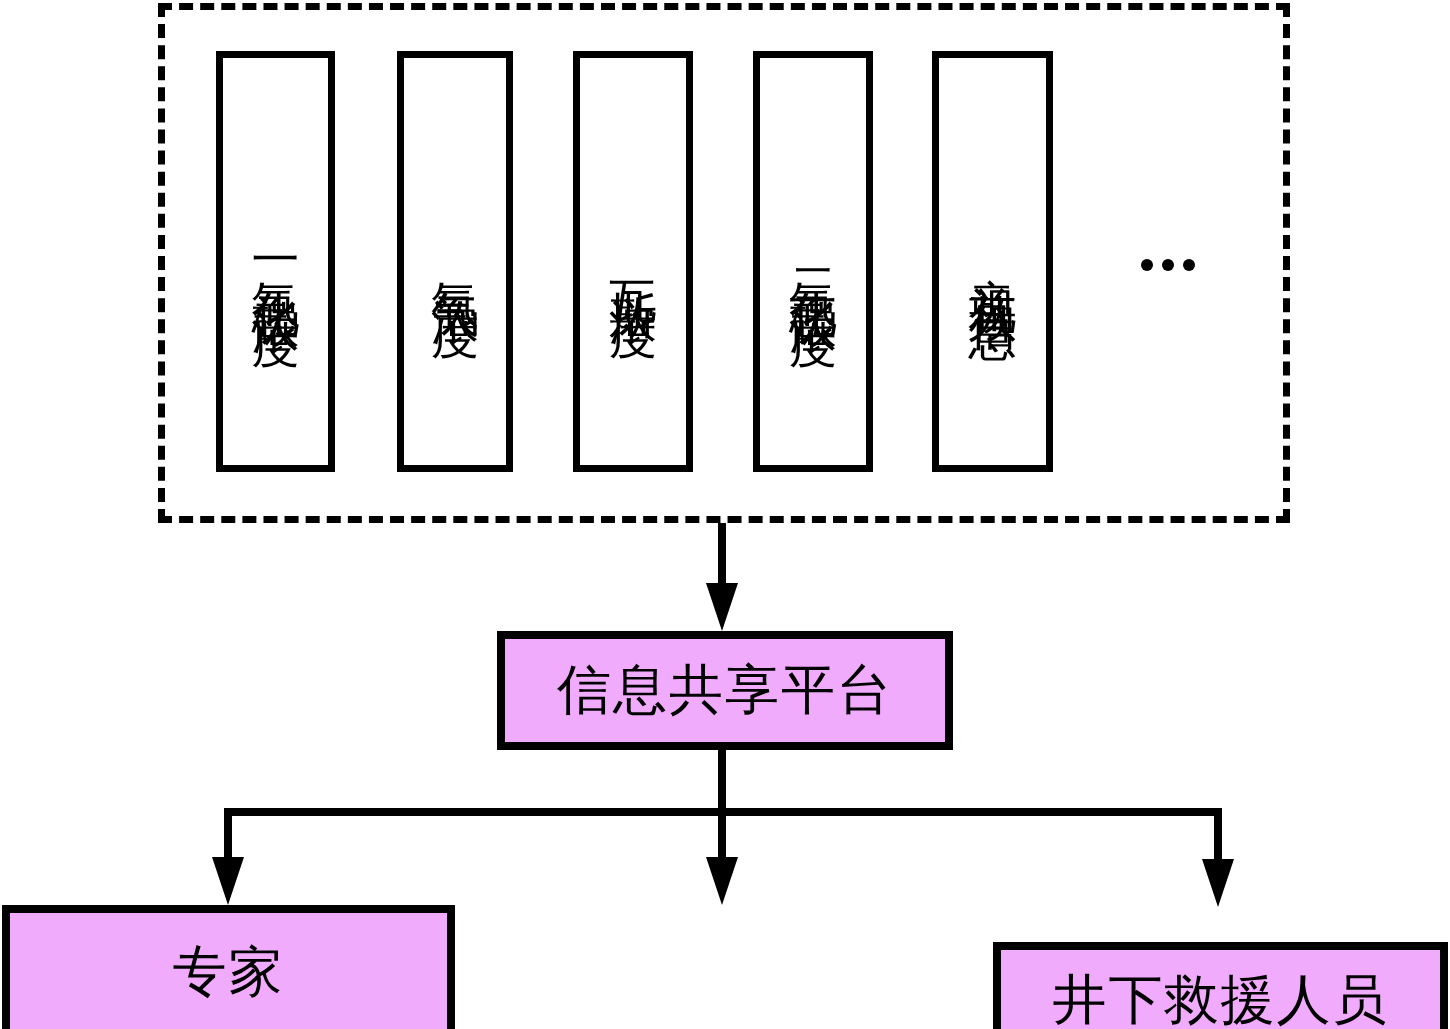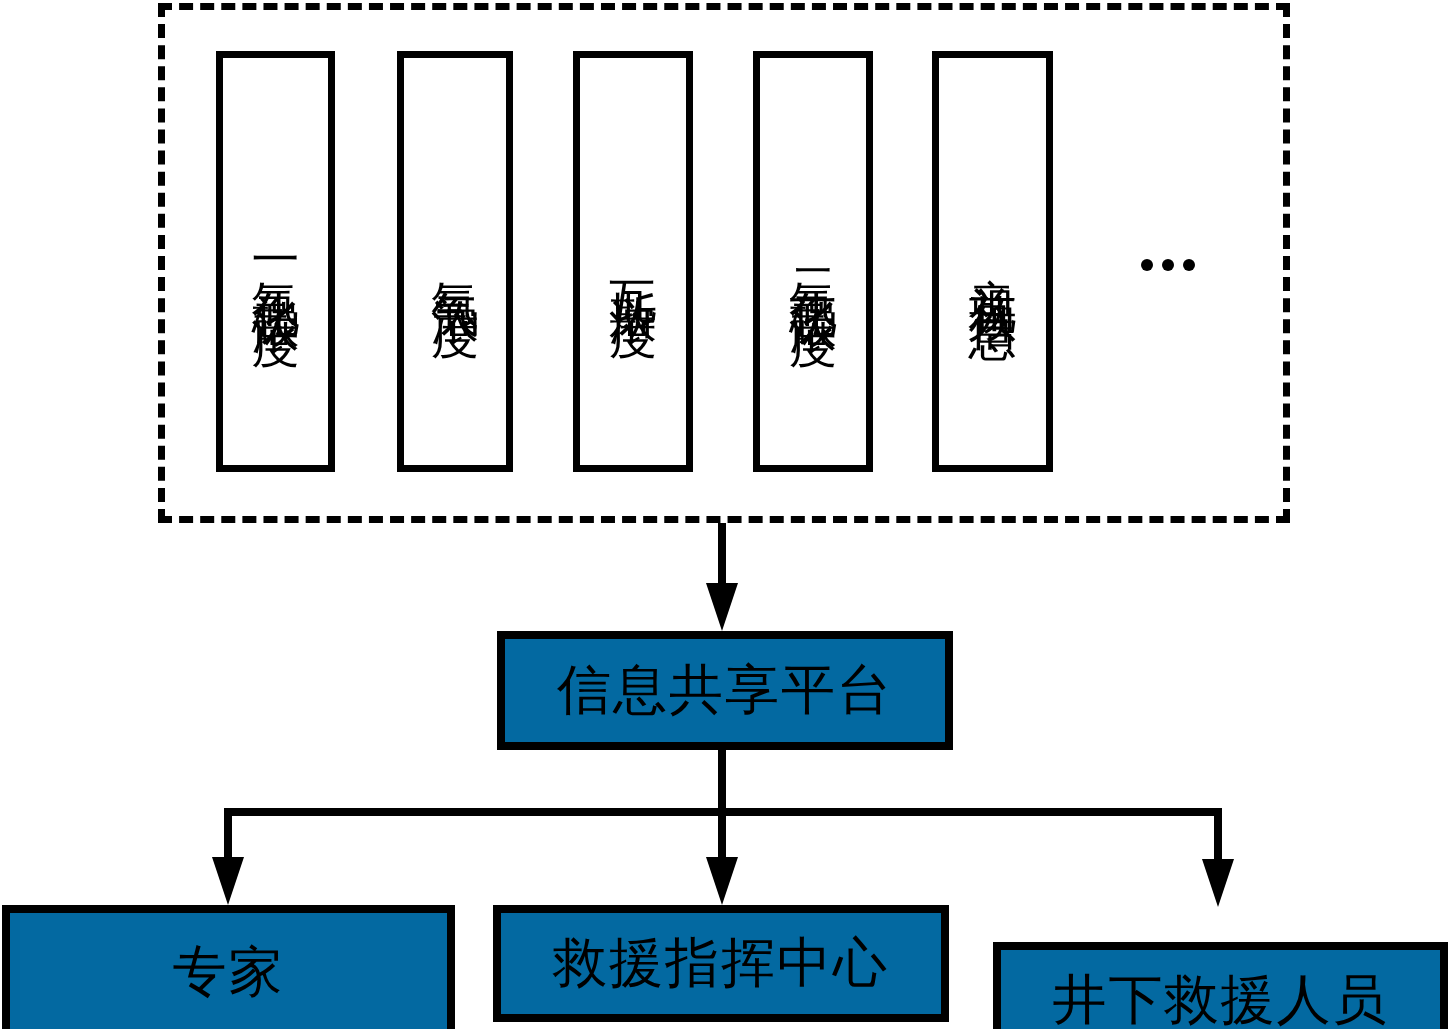--- a/index.html
+++ b/index.html
@@ -67,21 +67,21 @@
     border-top: 48px solid #000;
   }
   .ah-platform { left: 706px;  top: 583px; }
   .ah-left     { left: 212px;  top: 857px; }
   .ah-mid      { left: 706px;  top: 857px; }
   .ah-right    { left: 1202px; top: 859px; }
   
   .hbox {
     position: absolute;
     border: 8px solid #000;
-    background: #0369a1;
+    background: #f0abfc;
     display: flex; align-items: center; justify-content: center;
     font-size: 54px;
     letter-spacing: 2px;
     white-space: nowrap;
   }
   .hbox-platform    { left: 497px; top: 631px; width: 456px; height: 119px; }
   .hbox-expert      { left: 2px;   top: 905px; width: 453px; height: 135px; }
   .hbox-command     { left: 493px; top: 905px; width: 456px; height: 117px; }
   .hbox-underground { left: 993px; top: 906px; width: 455px; height: 117px; margin-top: 36px; }
 </style>
@@ -126,20 +126,17 @@
   <div class="line ln-drop-left"></div>
   <div class="line ln-drop-mid"></div>
   <div class="line ln-drop-right"></div>
   <div class="arrowhead ah-left"></div>
   <div class="arrowhead ah-mid"></div>
   <div class="arrowhead ah-right"></div>
 
   <div class="hbox hbox-expert">
     <span>专家</span>
   </div>
-  <div class="hbox hbox-command">
-    <span>救援指挥中心</span>
-  </div>
   <div class="hbox hbox-underground">
     <span>井下救援人员</span>
   </div>
 
 </div>
 
 </body></html>

